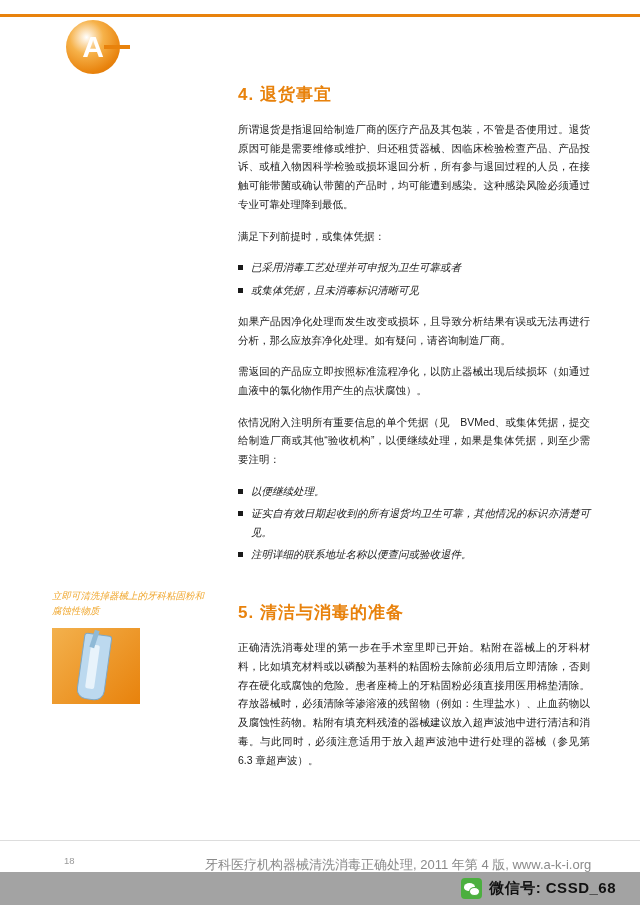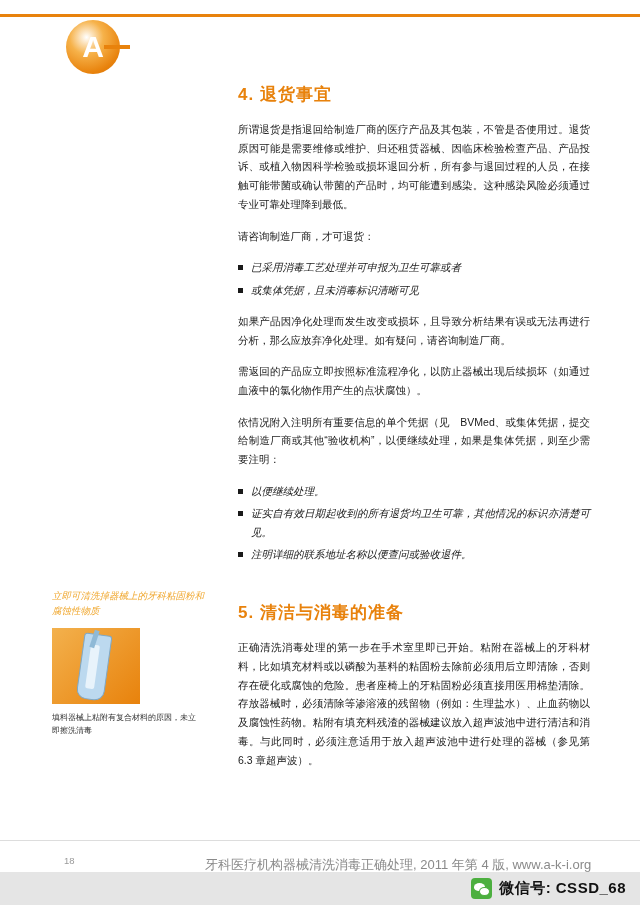--- a/index.html
+++ b/index.html
@@ -203,25 +203,25 @@
     color: #8a8a8a;
   }
 
   
   .watermark {
     position: absolute;
     left: 0;
     top: 872px;
     width: 640px;
     height: 33px;
-    background: #e5e5e5;
+    background: #a3a3a3;
     display: flex;
     align-items: center;
     justify-content: flex-end;
-    padding-right: 14px;
+    padding-right: 24px;
     box-sizing: border-box;
   }
   .wechat-icon {
     width: 21px;
     height: 21px;
     border-radius: 4px;
     background: #4caf3f;
     position: relative;
     margin-right: 7px;
     flex: none;
@@ -266,21 +266,21 @@
       <div class="logo-glyph">A</div>
     </div>
     <div class="logo-bar"></div>
   </div>
 
   <div class="content">
 
     <h2 class="section-title">4. 退货事宜</h2>
 
     <p class="body">所谓退货是指退回给制造厂商的医疗产品及其包装，不管是否使用过。退货原因可能是需要维修或维护、归还租赁器械、因临床检验检查产品、产品投诉、或植入物因科学检验或损坏退回分析，所有参与退回过程的人员，在接触可能带菌或确认带菌的产品时，均可能遭到感染。这种感染风险必须通过专业可靠处理降到最低。</p>
-    <p class="body">请咨询制造厂商，才可退货：</p>
+    <p class="body">满足下列前提时，或集体凭据：</p>
 
     <ul class="bullets">
       <li>已采用消毒工艺处理并可申报为卫生可靠或者</li>
       <li>或集体凭据，且未消毒标识清晰可见</li>
     </ul>
 
     <p class="body">如果产品因净化处理而发生改变或损坏，且导致分析结果有误或无法再进行分析，那么应放弃净化处理。如有疑问，请咨询制造厂商。</p>
     <p class="body">需返回的产品应立即按照标准流程净化，以防止器械出现后续损坏（如通过血液中的氯化物作用产生的点状腐蚀）。</p>
     <p class="body">依情况附入注明所有重要信息的单个凭据（见　BVMed、或集体凭据，提交给制造厂商或其他“验收机构”，以便继续处理，如果是集体凭据，则至少需要注明：</p>
 
@@ -297,21 +297,20 @@
     <p class="body">正确清洗消毒处理的第一步在手术室里即已开始。粘附在器械上的牙科材料，比如填充材料或以磷酸为基料的粘固粉去除前必须用后立即清除，否则存在硬化或腐蚀的危险。患者座椅上的牙粘固粉必须直接用医用棉垫清除。存放器械时，必须清除等渗溶液的残留物（例如：生理盐水）、止血药物以及腐蚀性药物。粘附有填充料残渣的器械建议放入超声波池中进行清洁和消毒。与此同时，必须注意适用于放入超声波池中进行处理的器械（参见第 6.3 章超声波）。</p>
 
   </div>
 
   <div class="figure-block">
     <div class="figure-caption-top">立即可清洗掉器械上的牙科粘固粉和腐蚀性物质</div>
     <div class="figure-image">
       <div class="fig-instrument"></div>
       <div class="fig-tip"></div>
     </div>
-    <div class="figure-caption-bottom">填料器械上粘附有复合材料的原因，未立即擦洗清毒</div>
   </div>
 
   <div class="footer-rule"></div>
   <div class="page-number">18</div>
   <div class="footer-text">牙科医疗机构器械清洗消毒正确处理, 2011 年第 4 版, www.a-k-i.org</div>
 
   <div class="watermark">
     <div class="wechat-icon"></div>
     <div class="watermark-text">微信号: CSSD_68</div>
   </div>

